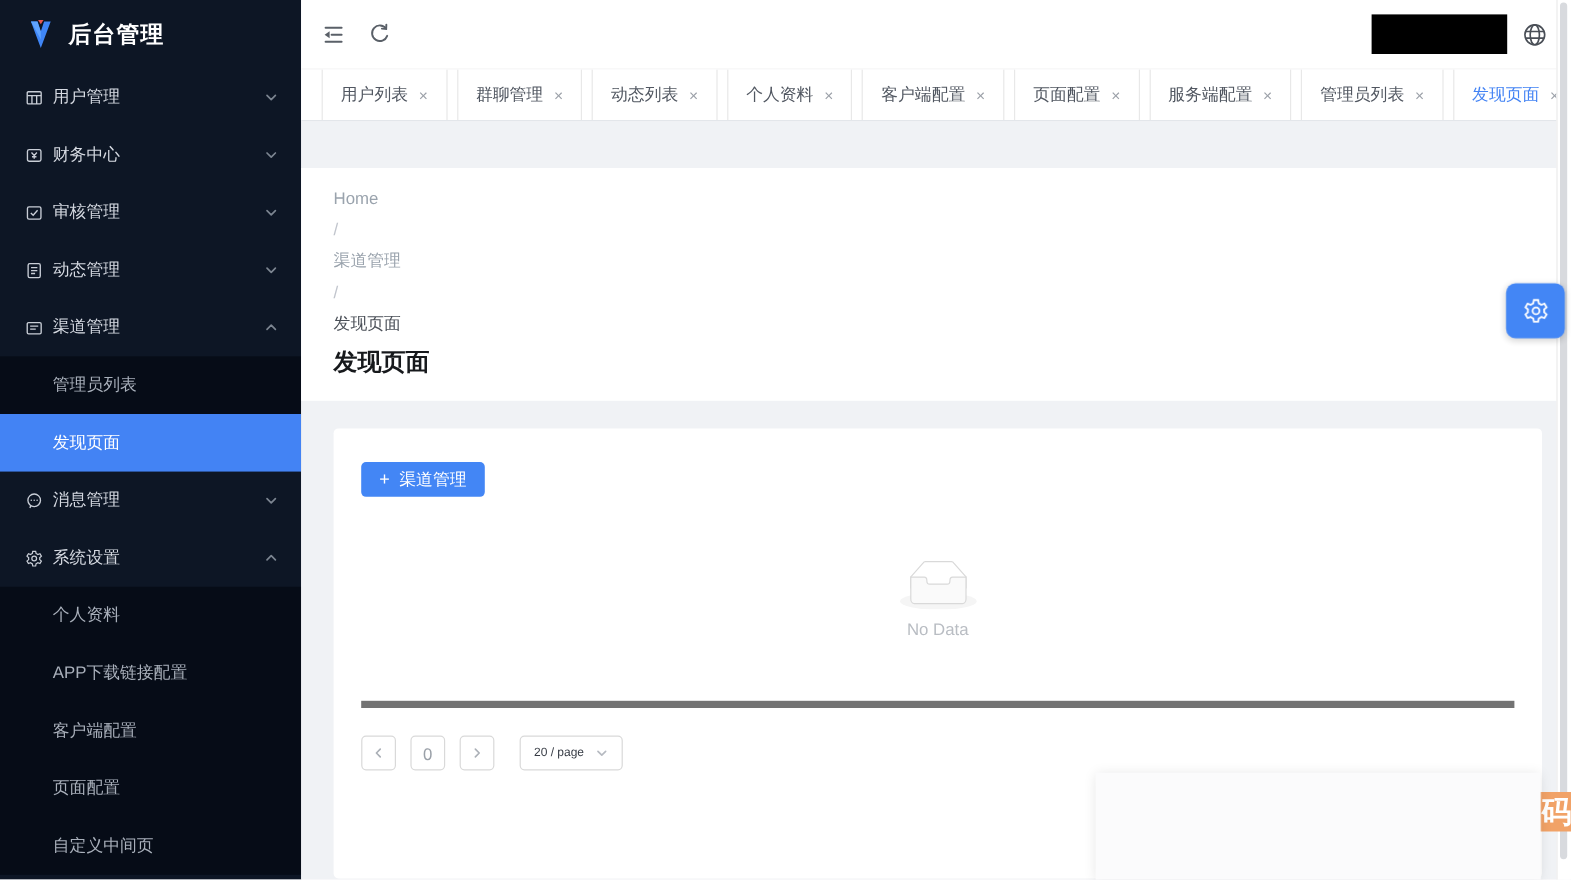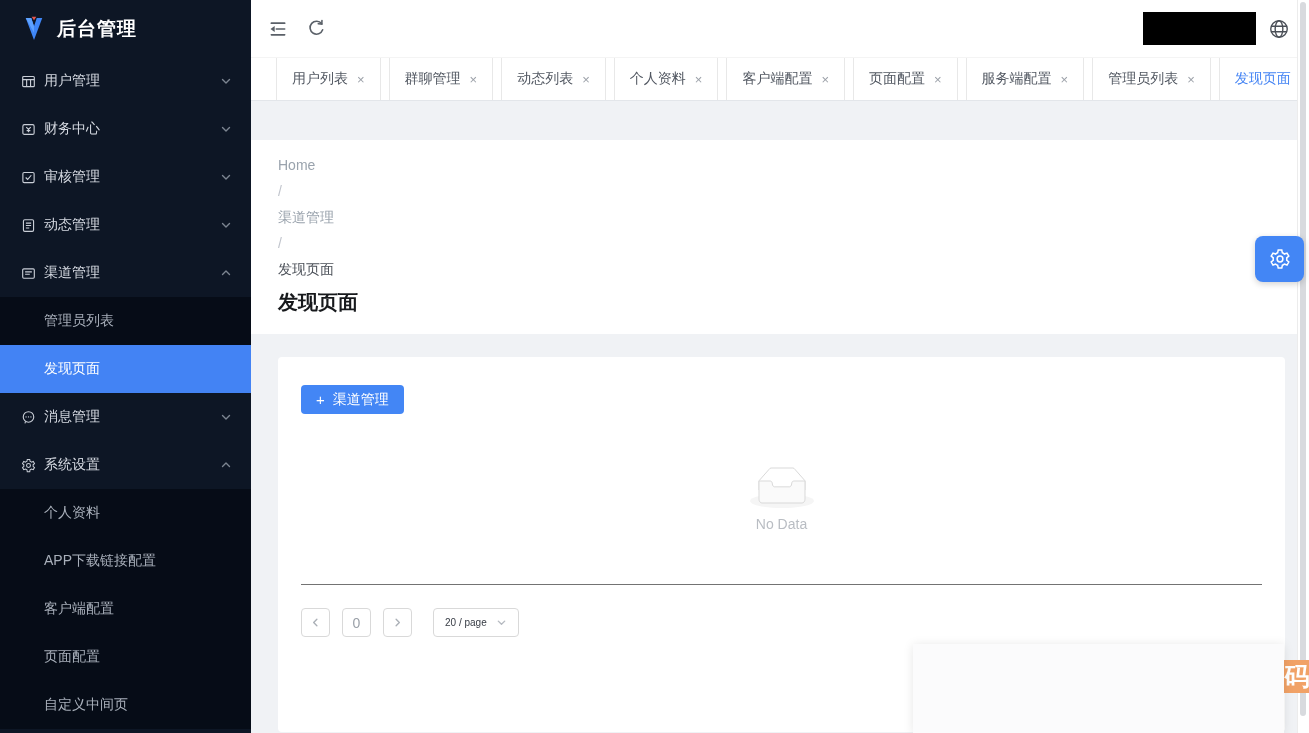--- a/index.html
+++ b/index.html
@@ -25,21 +25,21 @@
   
   .main{flex:1;min-width:0;display:flex;flex-direction:column;background:#f0f2f5;}
   .topbar{height:58px;background:#fff;display:flex;align-items:center;
           padding:0 13px 0 17px;border-bottom:1px solid #f4f4f4;box-sizing:border-box;}
   .tb-icon{display:inline-flex;color:#5a6068;margin-right:19px;cursor:pointer;}
   .flex-spacer{flex:1;}
   .user-redacted{width:113px;height:33px;background:#000;margin-right:12px;cursor:pointer;}
   .globe{color:#4a4f57;margin-right:0;}
 
   .tabbar{height:43px;background:#fff;border-bottom:1px solid #e3e6ea;display:flex;
-          align-items:stretch;padding-left:25px;box-sizing:border-box;}
+          align-items:stretch;padding-left:17px;box-sizing:border-box;}
   .tab{display:flex;align-items:center;padding:0 15px;border-left:1px solid #e8e8e8;
        border-right:1px solid #e8e8e8;margin-right:8px;font-size:14px;color:#515761;
        background:#fff;cursor:pointer;white-space:nowrap;}
   .tab.active{color:#4383f4;}
   .tab-close{margin-left:9px;font-size:13px;color:#9ba0a8;line-height:1;cursor:pointer;}
 
   .page{flex:1;position:relative;}
   .crumb-block{margin-top:39px;background:#fff;padding:17px 24px 20px 27px;}
   .breadcrumb{font-size:14px;color:#9aa3ad;display:flex;gap:10px;line-height:16px;flex-direction:column;}
   .crumb-sep{color:#c0c4cc;}
@@ -48,21 +48,21 @@
 
   .card{margin:23px 18px 0 27px;height:375px;background:#fff;border-radius:4px;
         padding:28px 23px 0;box-sizing:border-box;}
   .add-btn{height:29px;padding:0 15px;background:#4386f5;color:#fff;border:none;
            border-radius:4px;font-size:14px;display:inline-flex;align-items:center;
            gap:8px;cursor:pointer;font-family:inherit;}
   .add-plus{font-size:15px;line-height:1;}
   .thead{margin-top:24px;display:flex;height:46px;background:#fafafa;align-items:center;
          border-bottom:1px solid #e9e9eb;}
   .th{flex:1;text-align:center;font-size:14px;font-weight:600;color:#333a45;}
-  .tbody-empty{height:170px;border-bottom:1px solid #737373;display:flex;
+  .tbody-empty{height:170px;border-bottom:6px solid #737373;display:flex;
                flex-direction:column;align-items:center;justify-content:center;gap:8px;}
   .no-data{font-size:14px;color:#b9bdc3;}
   .pager{margin-top:23px;display:flex;align-items:center;}
   .pg{width:29px;height:29px;border:1px solid #d9d9d9;border-radius:4px;background:#fff;
       display:flex;align-items:center;justify-content:center;color:#abb0b7;
       margin-right:12px;font-size:13px;cursor:pointer;box-sizing:border-box;}
   .pg-num{color:#9aa0a8;font-size:14px;}
   .pg-size{height:29px;border:1px solid #d9d9d9;border-radius:4px;background:#fff;
            display:flex;align-items:center;padding:0 11px;gap:9px;margin-left:9px;
            color:#363b44;font-size:10px;cursor:pointer;box-sizing:border-box;}

